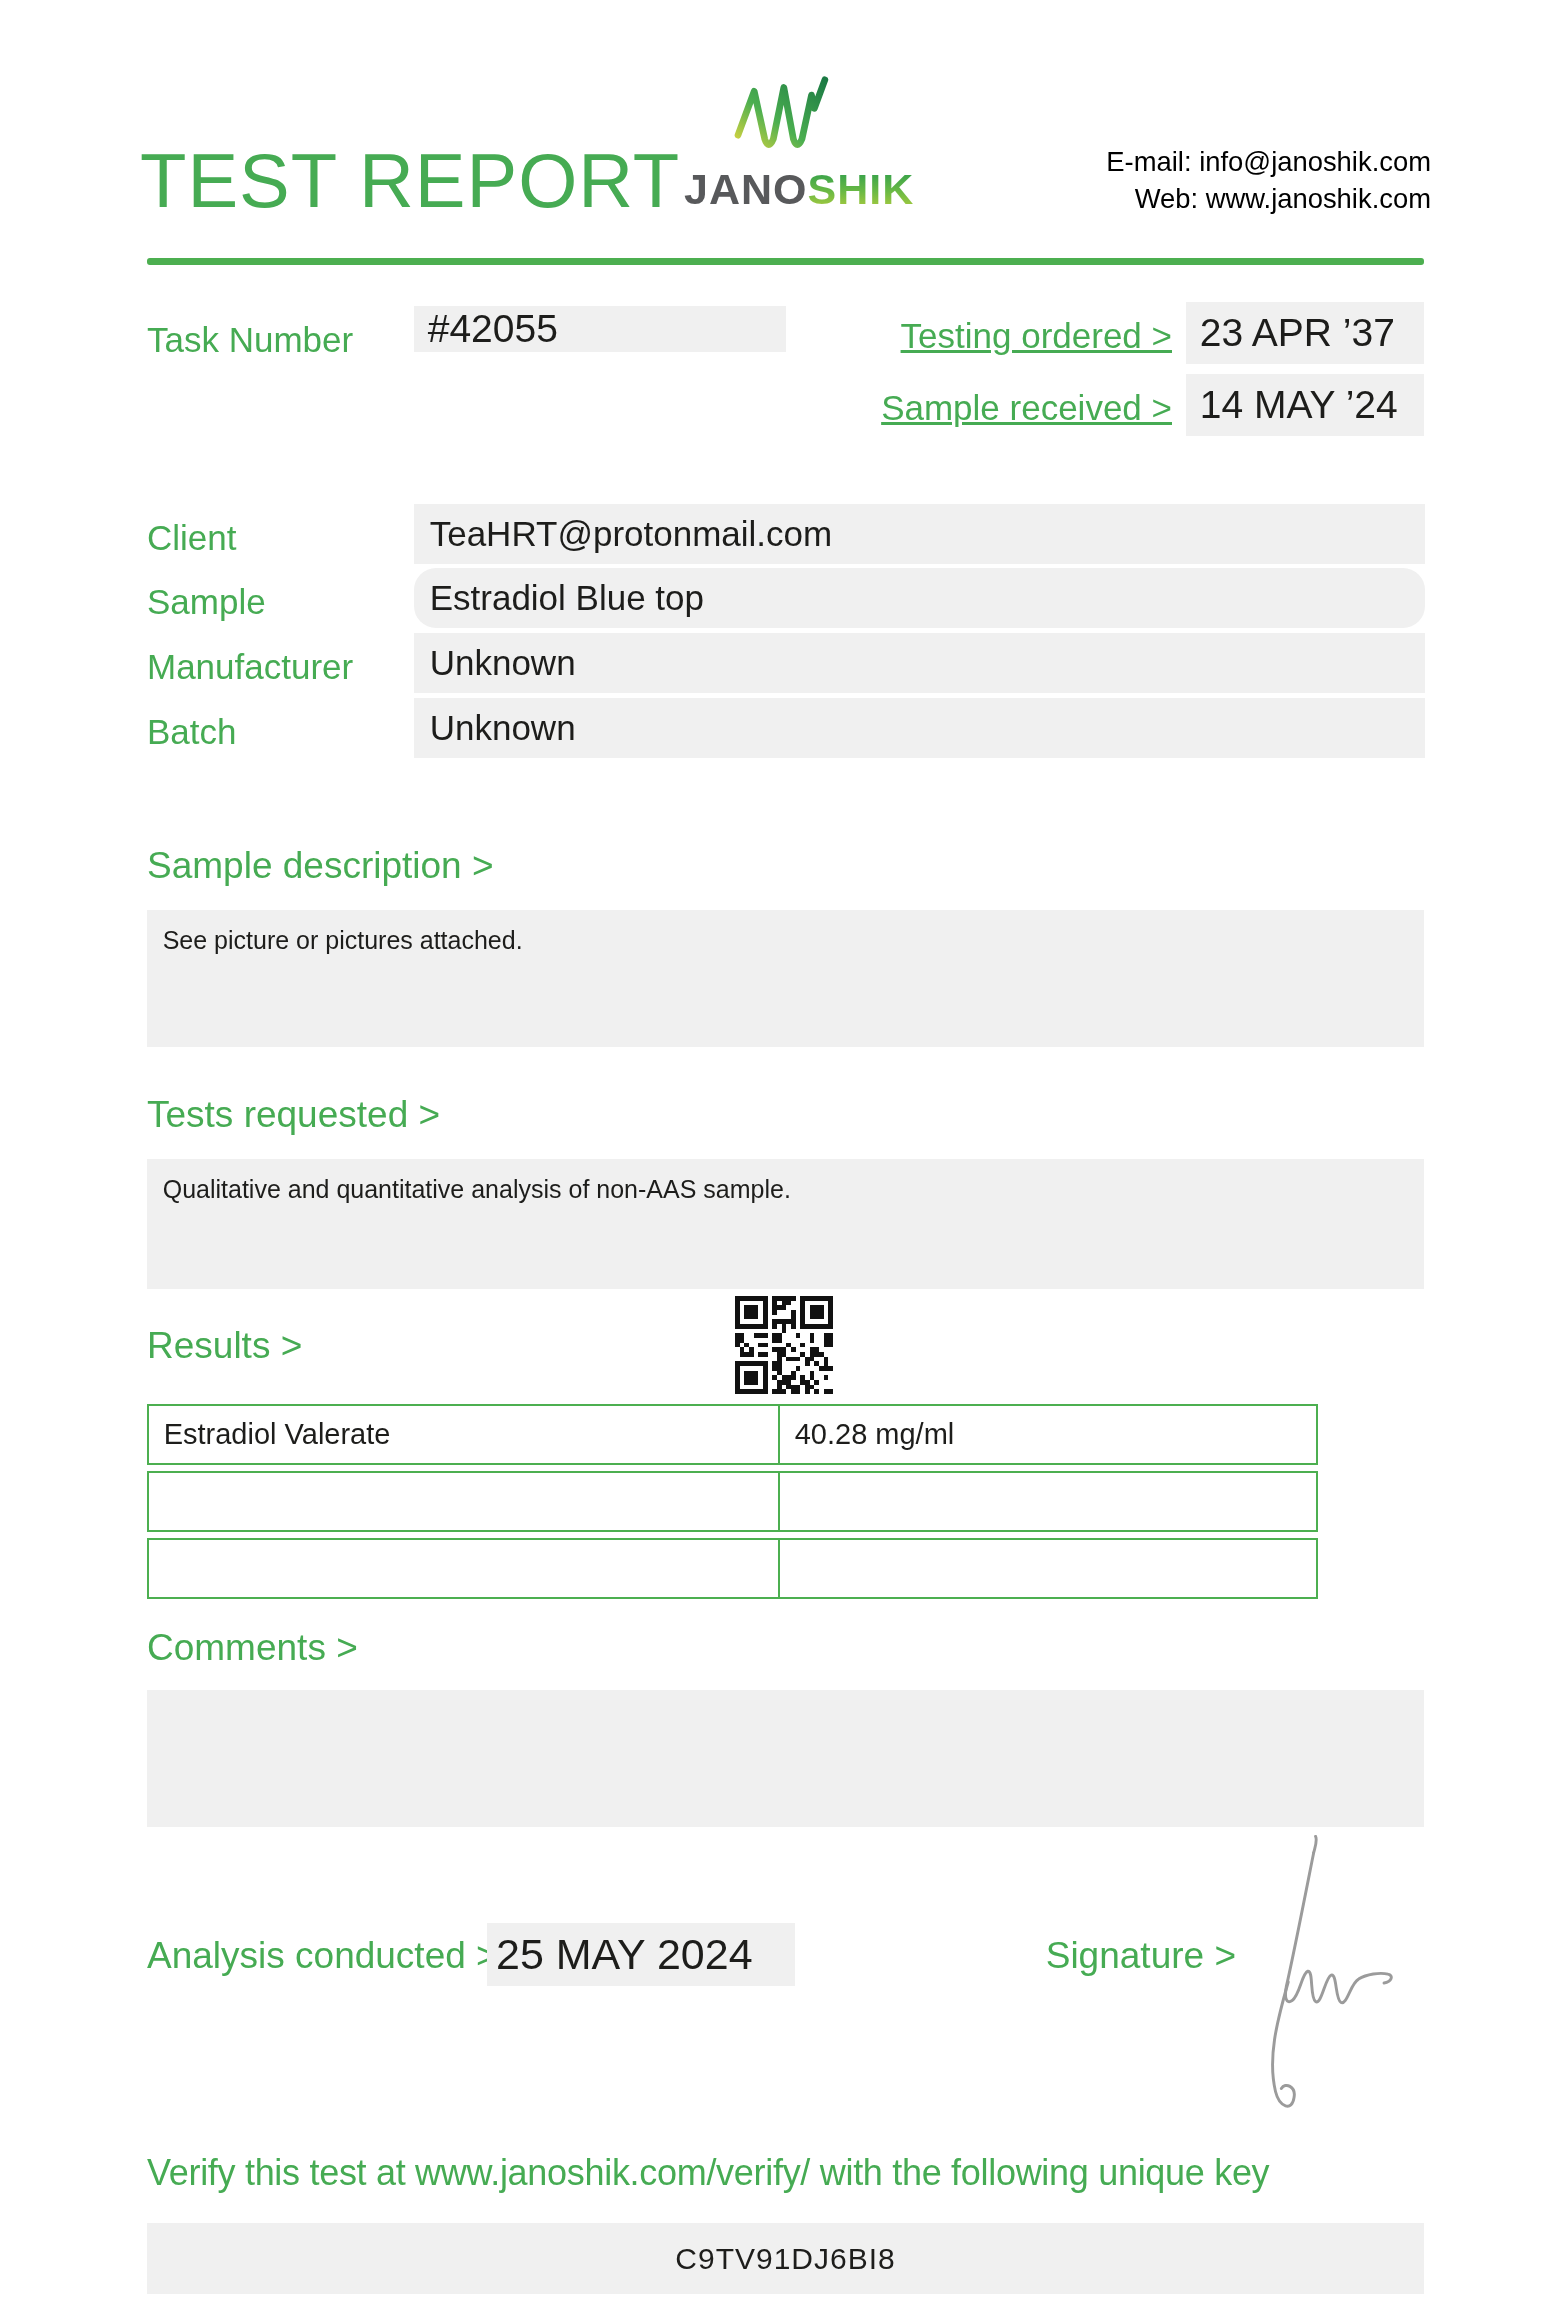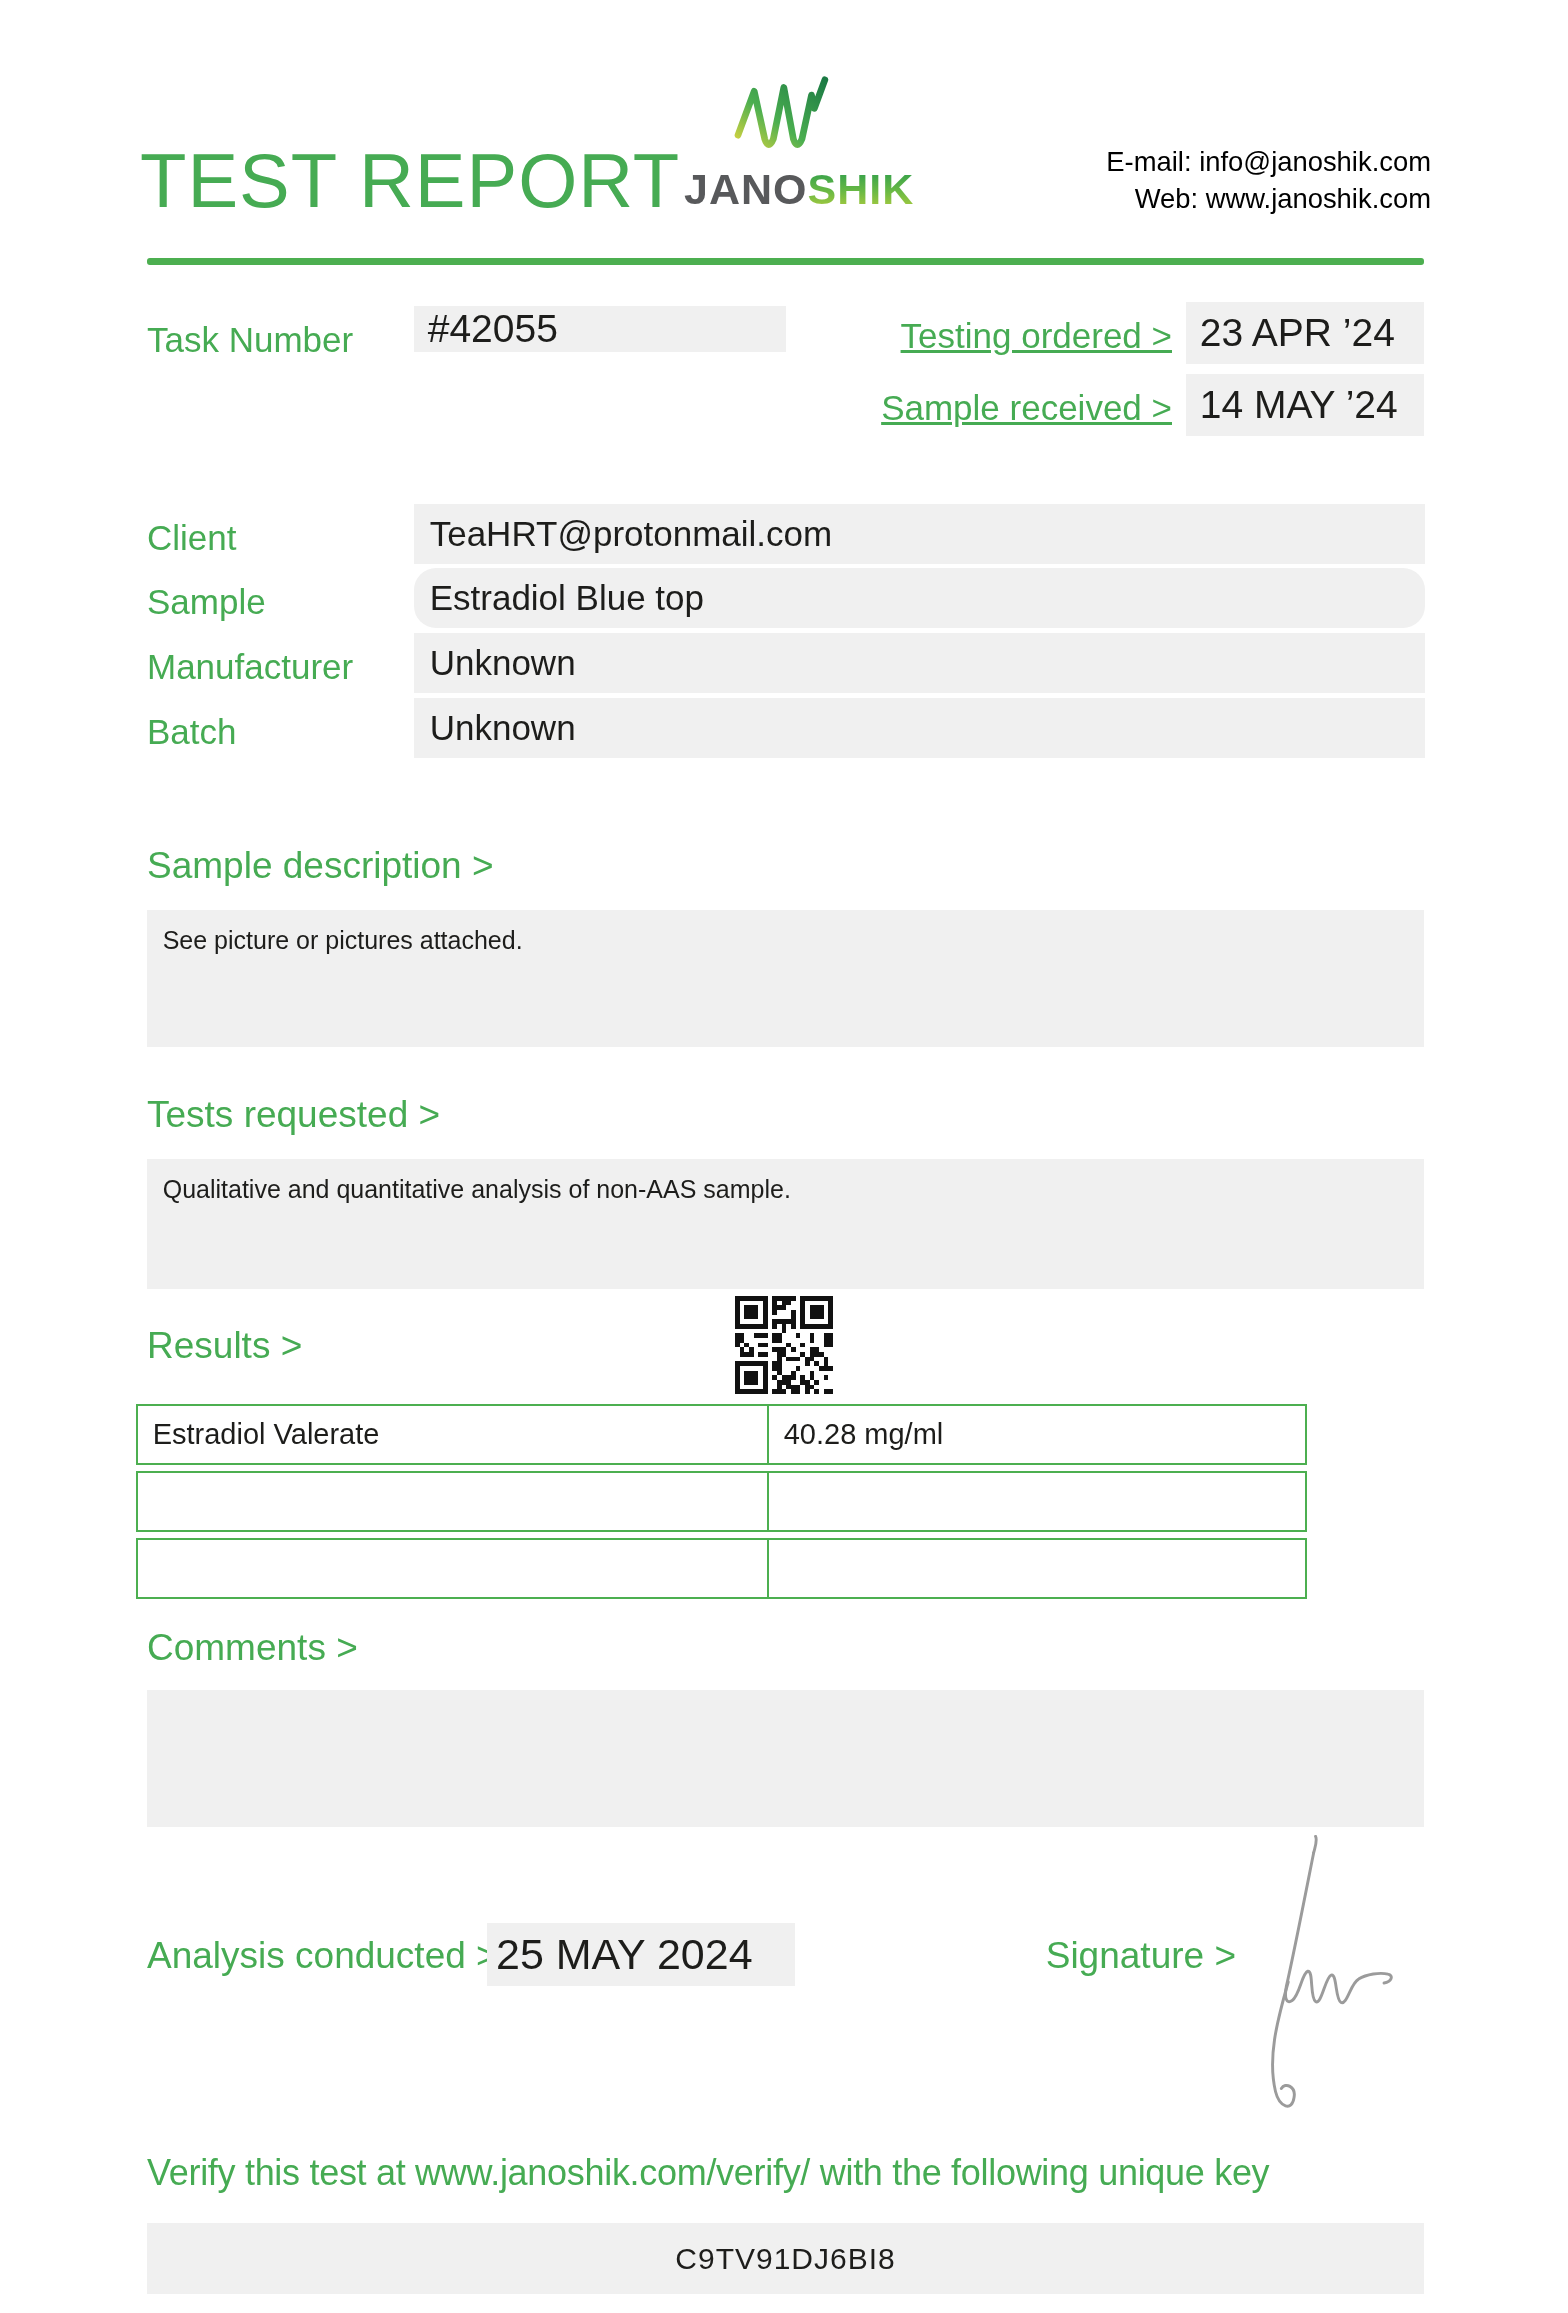--- a/index.html
+++ b/index.html
@@ -70,21 +70,21 @@
 
   <div class="abs hrline" style="left:147px; top:258px; width:1277px; height:6.9px;"></div>
 
   <div class="abs label green" style="left:147px; top:320px;">Task Number</div>
   <div class="abs vbox" style="left:414px; top:306px; width:372px; height:46px;">
     <span class="val-big">#42055</span>
   </div>
 
   <div class="abs label-r green" style="left:863px; top:316px; width:309px;">Testing ordered &gt;</div>
   <div class="abs vbox" style="left:1186px; top:302px; width:238px; height:62px;">
-    <span class="val-big">23 APR ’24</span>
+    <span class="val-big">23 APR ’37</span>
   </div>
 
   <div class="abs label-r green" style="left:863px; top:388px; width:309px;">Sample received &gt;</div>
   <div class="abs vbox" style="left:1186px; top:374px; width:238px; height:62px;">
     <span class="val-big">14 MAY ’24</span>
   </div>
 
   <div class="abs label green" style="left:147px; top:518px;">Client</div>
   <div class="abs vbox" style="left:414px; top:504px; width:1011px; height:60px;">
     <span class="val">TeaHRT@protonmail.com</span>
@@ -331,21 +331,21 @@
         <rect x="13" y="20" width="1" height="1" fill="#111"></rect>
         <rect x="15" y="20" width="1" height="1" fill="#111"></rect>
         <rect x="17" y="20" width="1" height="1" fill="#111"></rect>
         <rect x="19" y="20" width="1" height="1" fill="#111"></rect>
         <rect x="20" y="20" width="1" height="1" fill="#111"></rect>
       </svg>
   </div>
 
   <div class="abs heading green" style="left:147px; top:1325px;">Results &gt;</div>
 
-  <div class="abs rtable" style="left:136px; top:1404px; width:1171px;">
+  <div class="abs rtable" style="left:147px; top:1404px; width:1171px;">
     <div class="rrow">
       <div class="rcell-l">
         <span>Estradiol Valerate</span>
       </div>
       <div class="rcell-r">
         <span>40.28 mg/ml</span>
       </div>
     </div>
     <div class="rrow">
       <div class="rcell-l">

